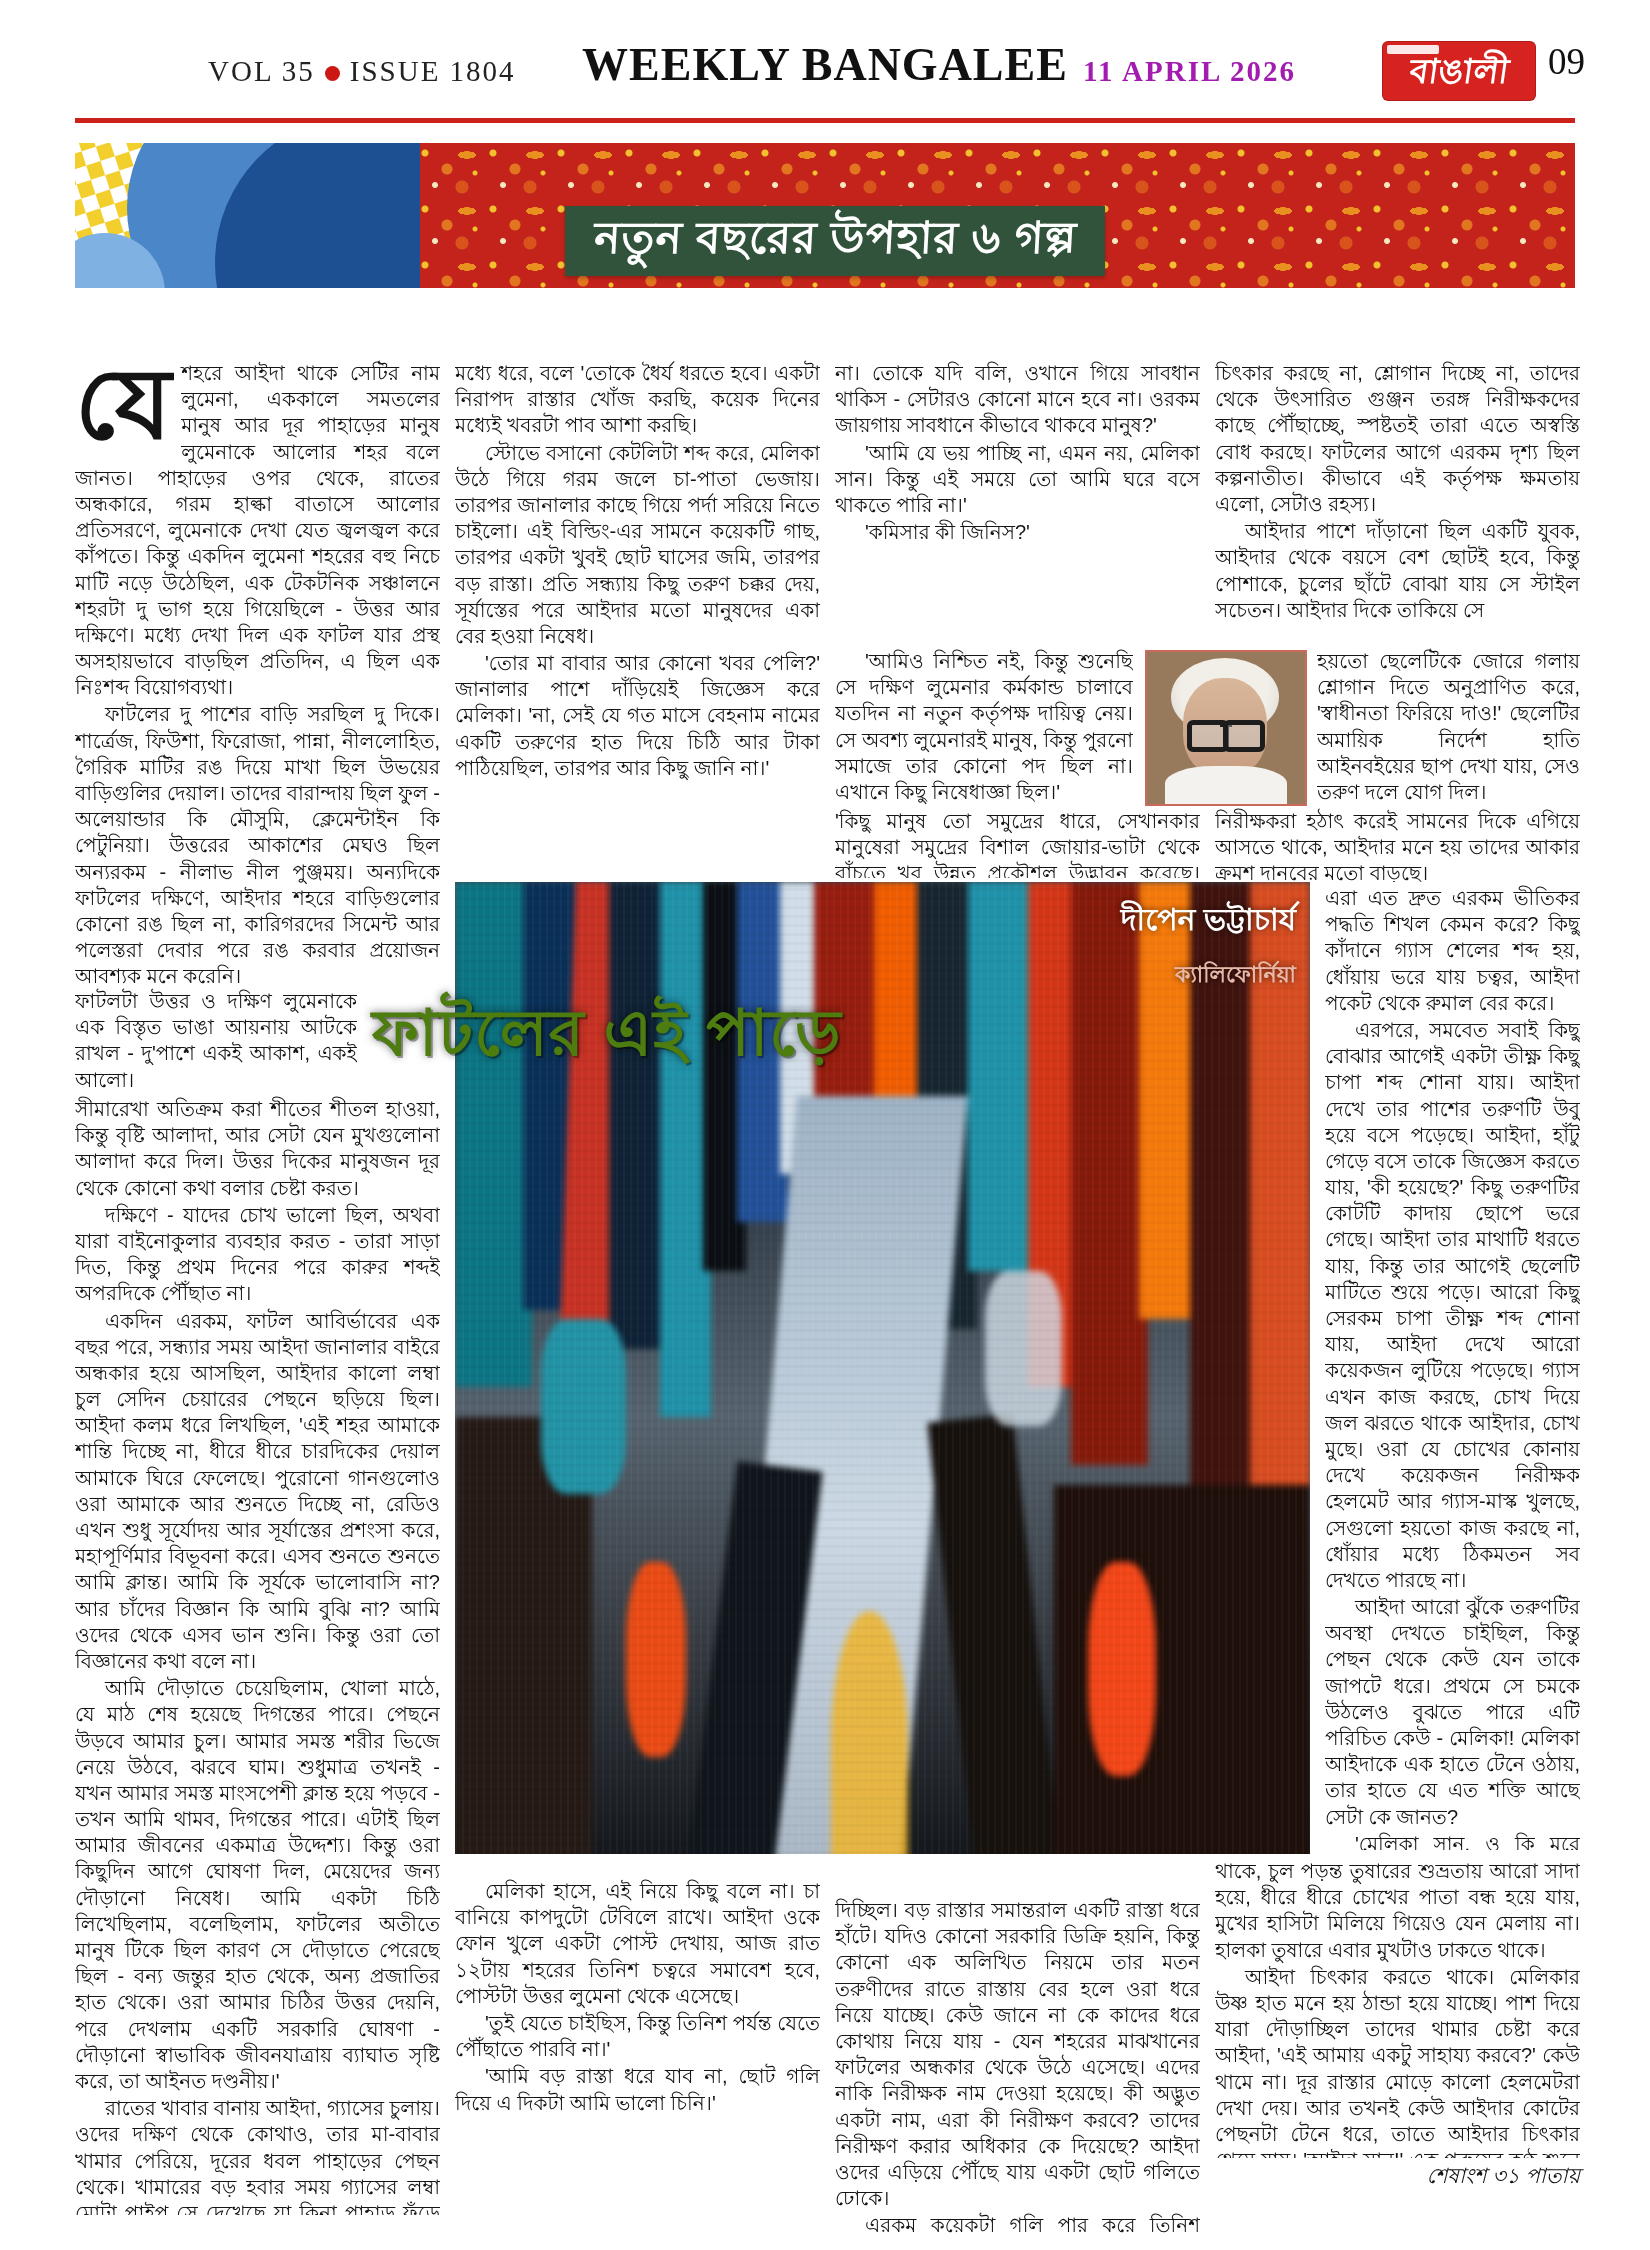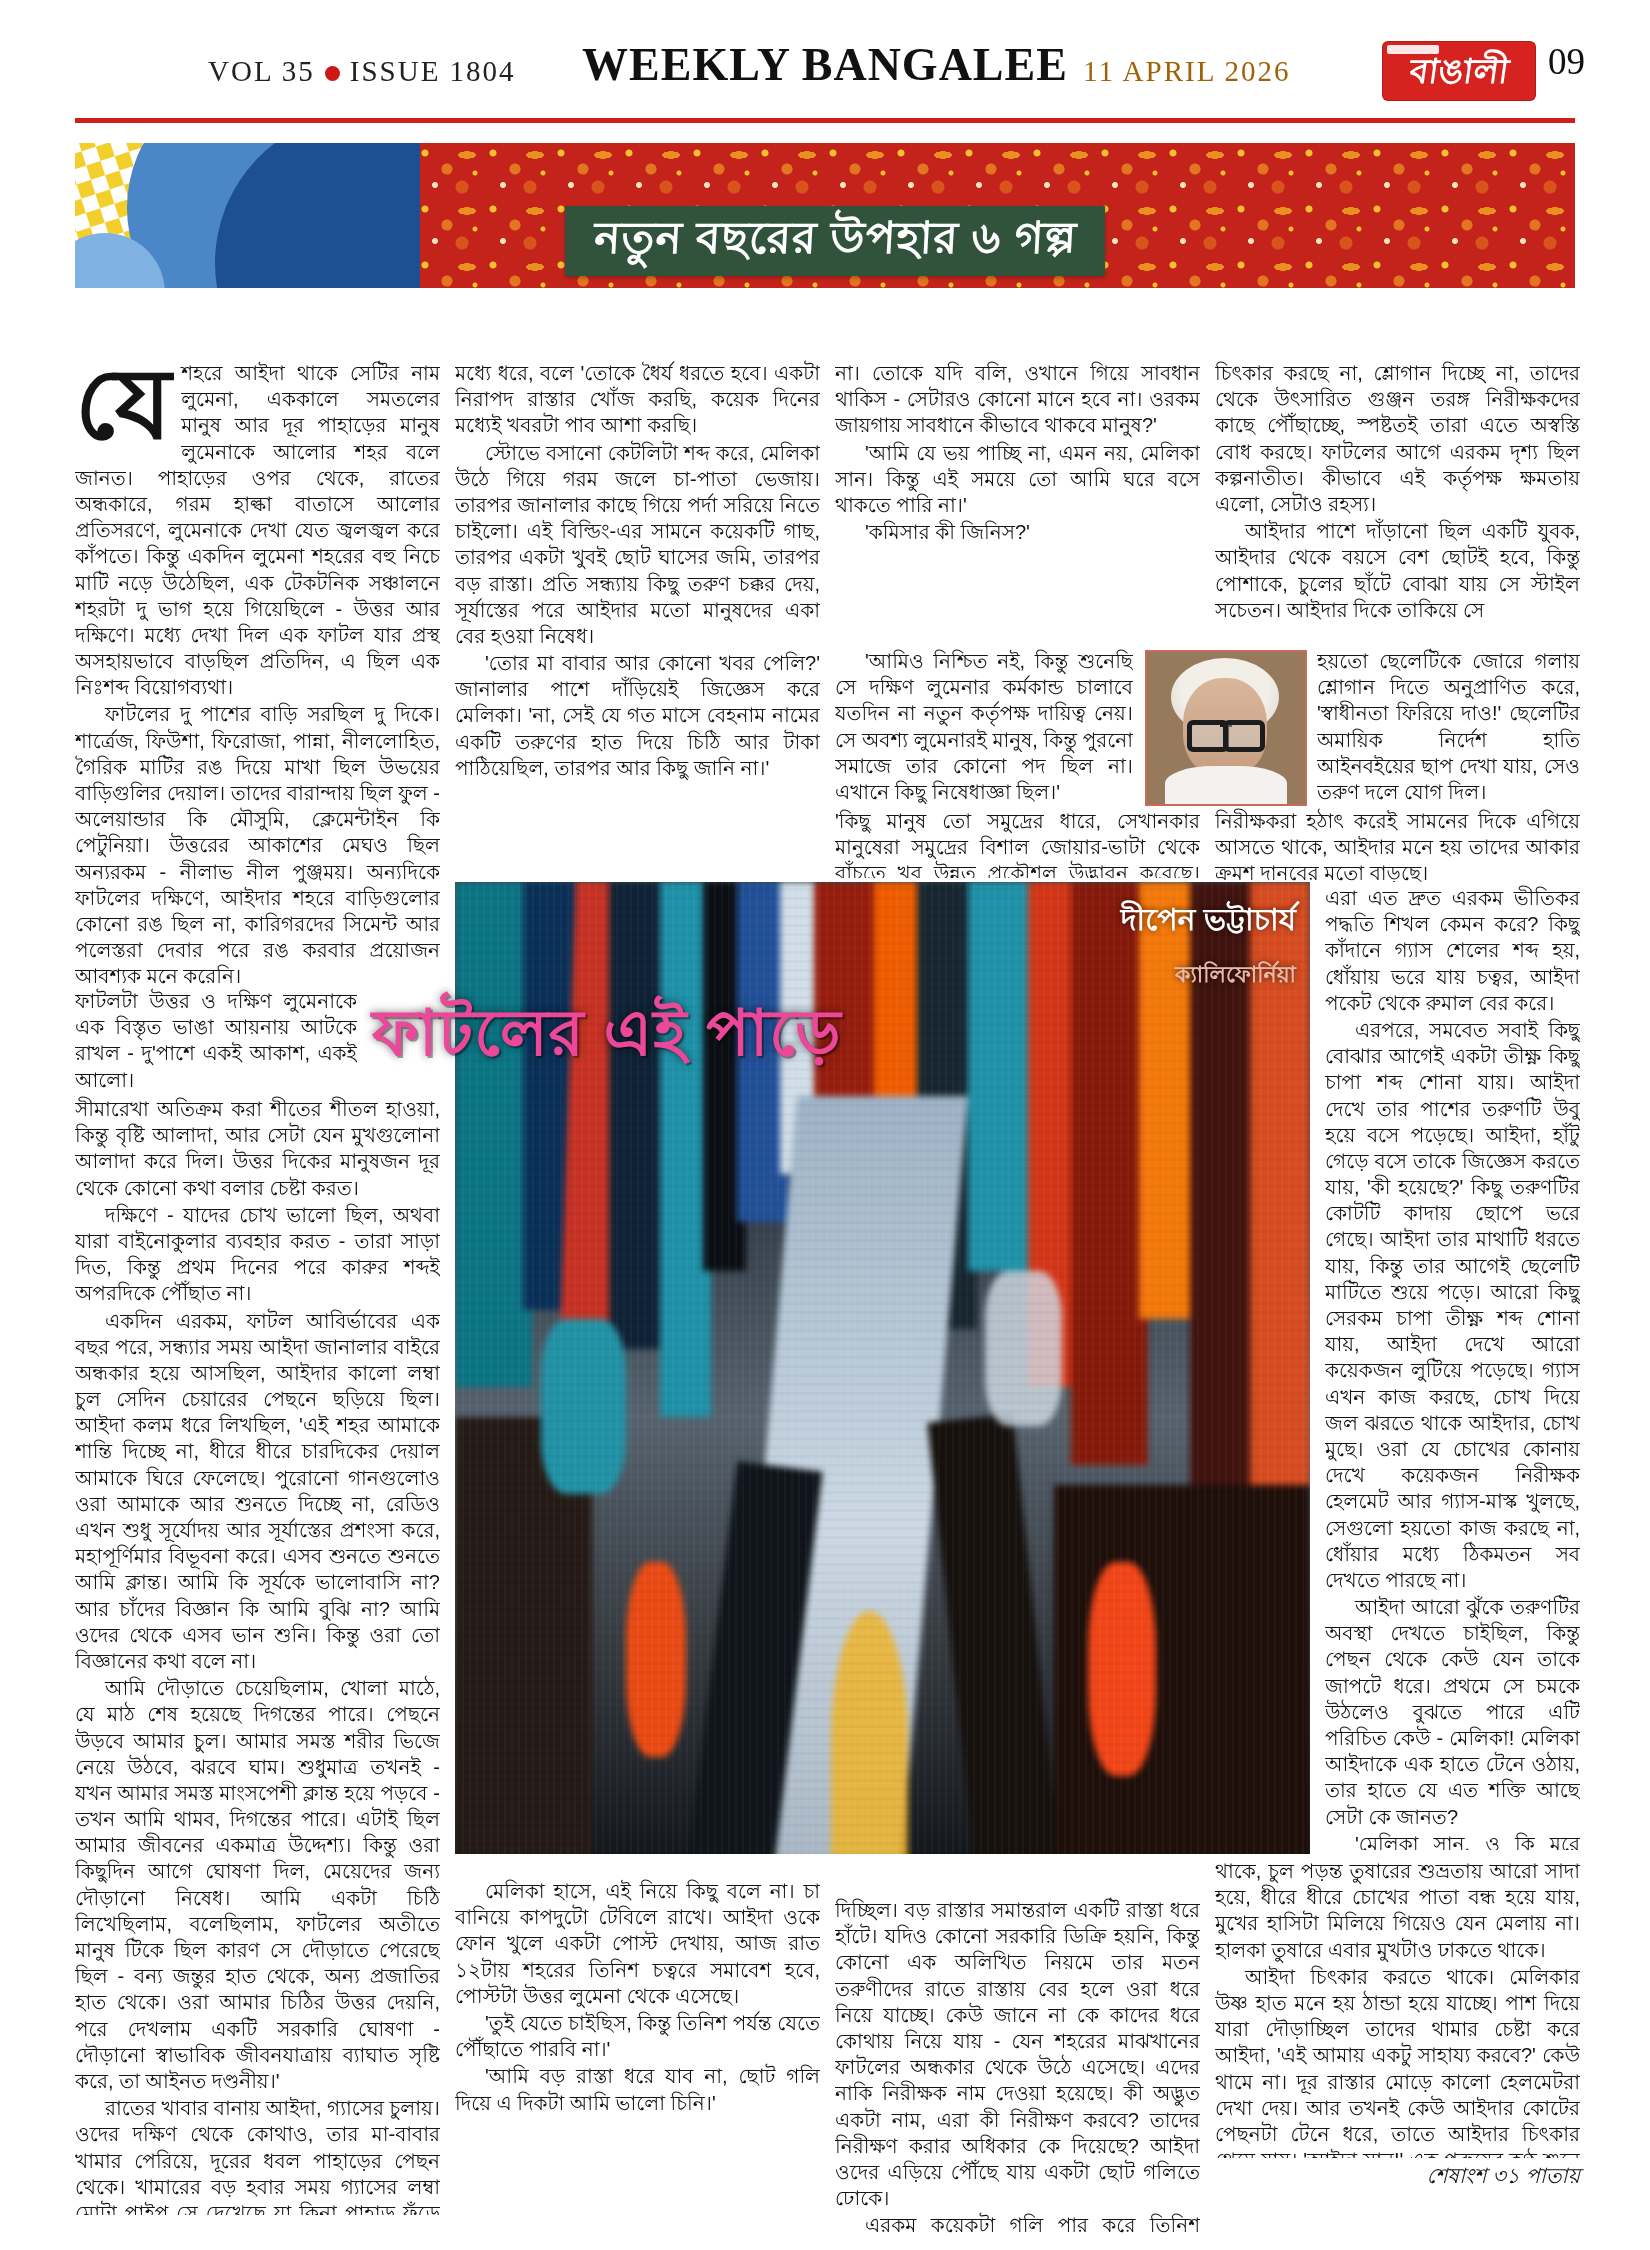--- a/index.html
+++ b/index.html
@@ -6,21 +6,21 @@
   .page{position:relative;width:1650px;height:2250px;background:#fff;overflow:hidden;
         font-family:"Liberation Sans",sans-serif;color:#121212;}
   
   .mast-title{position:absolute;left:0;right:0;top:38px;text-align:center;
     font-family:"Liberation Serif",serif;font-size:46px;font-weight:700;letter-spacing:1px;color:#111;}
   .mast-vol{position:absolute;left:208px;top:55px;font-family:"Liberation Serif",serif;
     font-size:29px;letter-spacing:2px;color:#222;white-space:nowrap;}
   .mast-vol .dot{display:inline-block;width:15px;height:15px;border-radius:50%;
     background:#cc1712;margin:0 10px 2px 10px;vertical-align:middle;}
   .mast-date{position:absolute;left:1083px;top:55px;font-family:"Liberation Serif",serif;
-    font-size:29px;letter-spacing:2px;color:#a16207;white-space:nowrap;}
+    font-size:29px;letter-spacing:2px;color:#a21caf;white-space:nowrap;font-weight:bold;}
   .logo{position:absolute;left:1383px;top:42px;width:152px;height:58px;background:#d6231f;
     border-radius:5px;display:flex;align-items:center;justify-content:center;box-shadow:0 0 0 1px #b01b17;}
   .logo .bn{color:#fff;font-size:34px;font-weight:700;transform:skewX(-8deg);line-height:1;}
   .logo .sliver{position:absolute;left:4px;top:3px;width:52px;height:9px;background:#fff;border-radius:2px;opacity:.9;}
   .pagenum{position:absolute;left:1548px;top:40px;font-family:"Liberation Serif",serif;
     font-size:37px;color:#111;}
   .rule{position:absolute;left:75px;top:118px;width:1500px;height:5px;background:#cc2118;}
   
   .banner{position:absolute;left:75px;top:143px;width:1500px;height:145px;overflow:hidden;
     background-color:#c4231b;
@@ -66,21 +66,21 @@
   .photo .shirt{position:absolute;left:18px;bottom:-6px;width:122px;height:44px;border-radius:40% 40% 0 0;background:#f4f2ee;}
   
   .art{position:absolute;left:455px;top:882px;width:855px;height:972px;}
   .canvas{position:absolute;inset:0;overflow:hidden;
     background:linear-gradient(180deg,#33424e 0%,#2a3540 28%,#56636e 55%,#3a3f46 76%,#14181d 100%);}
   .paint{position:absolute;inset:0;filter:blur(3px) saturate(1.15);}
   .sk{position:absolute;}
   .texture{position:absolute;inset:0;opacity:.5;background-image:
     repeating-linear-gradient(90deg, rgba(255,255,255,.07) 0 2px, transparent 2px 7px),
     repeating-linear-gradient(0deg, rgba(0,0,0,.06) 0 3px, transparent 3px 9px);}
-  .art-title{position:absolute;left:-83px;top:102px;width:600px;color:#ec4899;font-size:64px;font-weight:700;
+  .art-title{position:absolute;left:-83px;top:102px;width:600px;color:#4d7c0f;font-size:64px;font-weight:700;
     letter-spacing:1px;text-shadow:0 0 8px rgba(0,0,0,.55), 2px 2px 0 rgba(0,0,0,.35);white-space:nowrap;}
   .art-credit{position:absolute;right:14px;top:14px;text-align:right;text-shadow:0 0 6px rgba(0,0,0,.6);}
   .art-credit .name{color:#fff;font-size:30px;font-weight:700;}
   .art-credit .loc{color:#e8b9a8;font-size:22px;font-weight:700;margin-top:10px;}
   .contd{position:absolute;left:1385px;top:2160px;width:195px;text-align:right;
     font-size:21px;font-style:italic;color:#141414;}
 </style>
 </head>
 <body>
 

